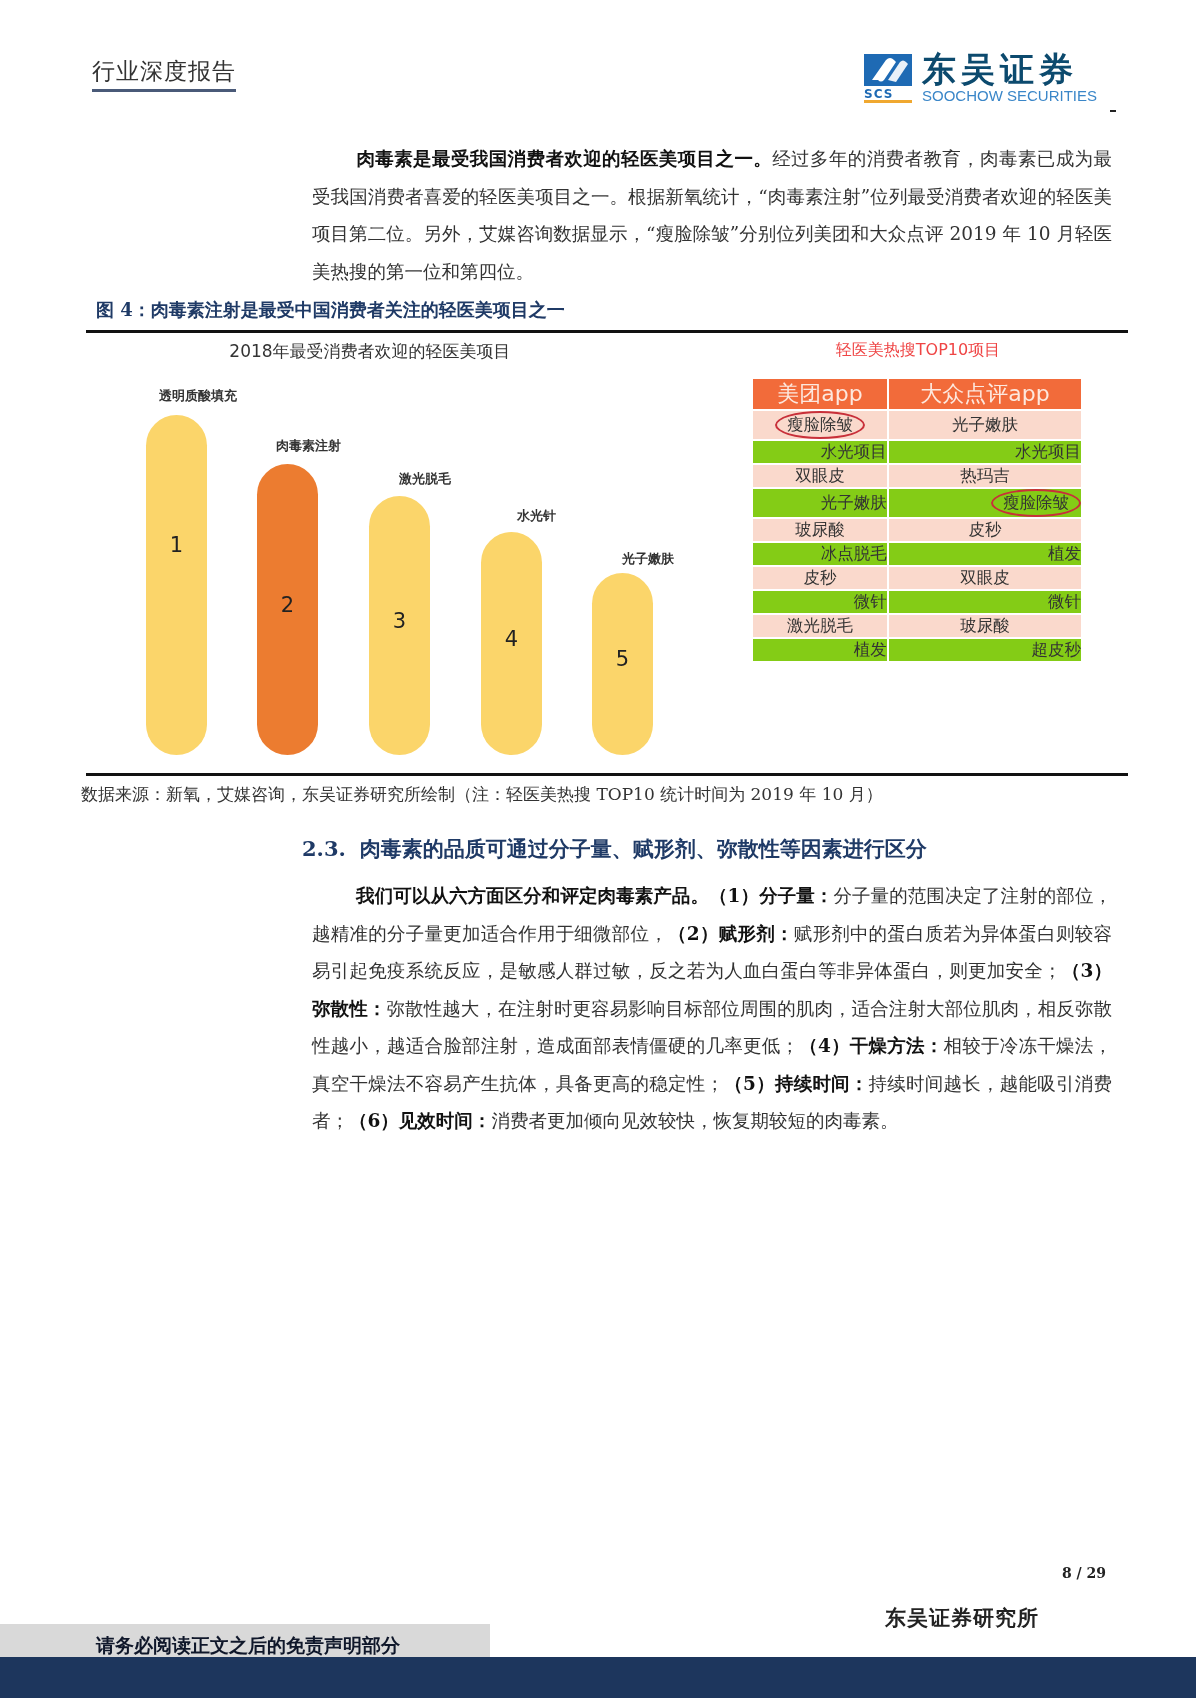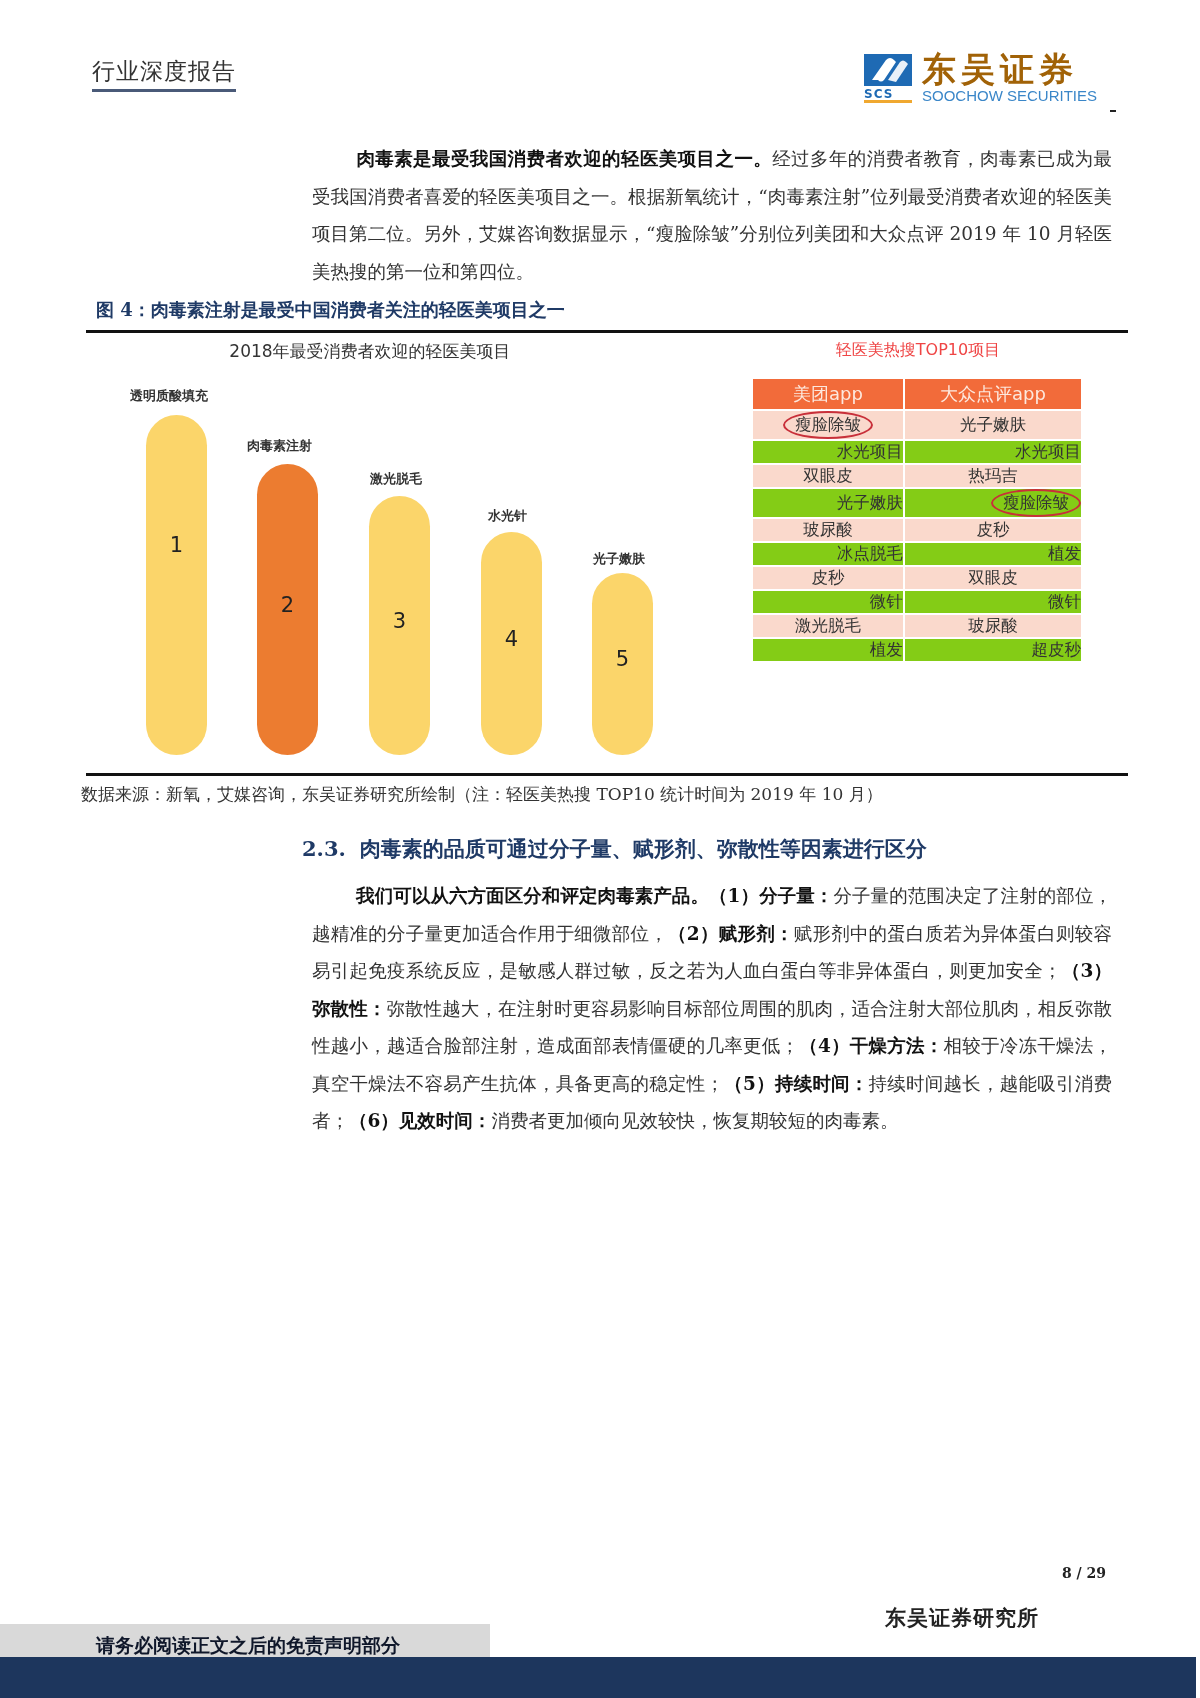--- a/index.html
+++ b/index.html
@@ -3,39 +3,39 @@
 <meta charset="utf-8">
 <style>
   * { margin: 0; padding: 0; box-sizing: border-box; }
   html, body { width: 1200px; height: 1698px; background: #ffffff; overflow: hidden; }
   body { position: relative; font-family: "DejaVu Serif", "Liberation Serif", serif; color: #222; }
 
   .header-title { position: absolute; left: 92px; top: 56px; font-size: 23px; color: #333; letter-spacing: 1px; padding-bottom: 2px; border-bottom: 3px solid #4a5a78; }
   .logo { position: absolute; left: 864px; top: 52px; width: 250px; height: 55px; }
   .logo-mark { position: absolute; left: 0; top: 2px; width: 48px; height: 32px; }
   .logo-scs { position: absolute; left: 0; top: 36px; width: 48px; font-family: "DejaVu Sans", sans-serif; font-weight: bold; font-size: 12px; color: #1e6ab4; letter-spacing: 1px; line-height: 12px; border-bottom: 3px solid #f0a830; }
-  .logo-cn { position: absolute; left: 58px; top: -2px; font-family: "DejaVu Sans", sans-serif; font-weight: bold; font-size: 34px; color: #a16207; letter-spacing: 5px; line-height: 38px; }
+  .logo-cn { position: absolute; left: 58px; top: -2px; font-family: "DejaVu Sans", sans-serif; font-weight: bold; font-size: 34px; color: #0c4a6e; letter-spacing: 5px; line-height: 38px; }
   .logo-en { position: absolute; left: 58px; top: 36px; font-family: "Liberation Sans", sans-serif; font-size: 15px; color: #3a86c8; line-height: 16px; }
   .header-dash { position: absolute; left: 1110px; top: 110px; width: 6px; height: 2px; background: #222; }
 
   .para { position: absolute; left: 312px; width: 800px; font-size: 18.5px; line-height: 37.5px; color: #333; text-align: justify; }
   .para b { color: #111; font-weight: bold; }
   .para .indent { display: inline-block; width: 44px; }
 
   .fig-caption { position: absolute; left: 96px; top: 298px; font-size: 18px; font-weight: bold; color: #1f3a66; }
   .fig-rule-top { position: absolute; left: 86px; top: 330px; width: 1042px; height: 3px; background: #111; }
   .fig-rule-bottom { position: absolute; left: 86px; top: 773px; width: 1042px; height: 3px; background: #111; }
 
   .chart-title { position: absolute; left: 120px; top: 340px; width: 500px; text-align: center; font-family: "DejaVu Sans", sans-serif; font-size: 17px; color: #333; }
   .pill { position: absolute; width: 61px; border-radius: 31px; display: flex; align-items: center; justify-content: center; font-family: "DejaVu Sans", sans-serif; font-size: 21px; color: #222; }
-  .pill-label { position: absolute; font-family: "DejaVu Sans", sans-serif; font-size: 13px; font-weight: bold; color: #333; white-space: nowrap; }
+  .pill-label { position: absolute; font-family: "DejaVu Sans", sans-serif; font-size: 13px; font-weight: bold; color: #333; white-space: nowrap; margin-left: 29px; }
 
   .table-title { position: absolute; left: 753px; top: 340px; width: 330px; text-align: center; font-family: "DejaVu Sans", sans-serif; font-size: 16px; color: #ef4444; }
   .top10 { position: absolute; left: 753px; top: 379px; width: 328px; border-collapse: collapse; font-family: "DejaVu Sans", sans-serif; }
-  .top10 th { height: 31px; background: #f26b3a; color: #fde8de; font-weight: normal; font-size: 18px; border-right: 2px solid #fff; }
+  .top10 th { height: 31px; background: #f26b3a; color: #fde8de; font-weight: normal; font-size: 22px; border-right: 2px solid #fff; }
   .top10 td { height: 19px; text-align: center; font-size: 16.5px; color: #333; border-right: 2px solid #fff; border-top: 2px solid #fff; }
   .top10 tr.odd td { background: #fad9cc; }
   .top10 tr.even td { background: #84cc16; text-align: right; }
   .top10 td:last-child, .top10 th:last-child { border-right: none; }
   .circled { display: inline-block; padding: 0 10px; border: 2px solid #c8303a; border-radius: 50%; line-height: 24px; }
 
   .source { position: absolute; left: 81px; top: 783px; font-size: 17px; color: #333; }
   .section-title { position: absolute; left: 302px; top: 835px; font-size: 21px; font-weight: bold; color: #1f3a66; }
   .section-title .num { margin-right: 14px; }
 

